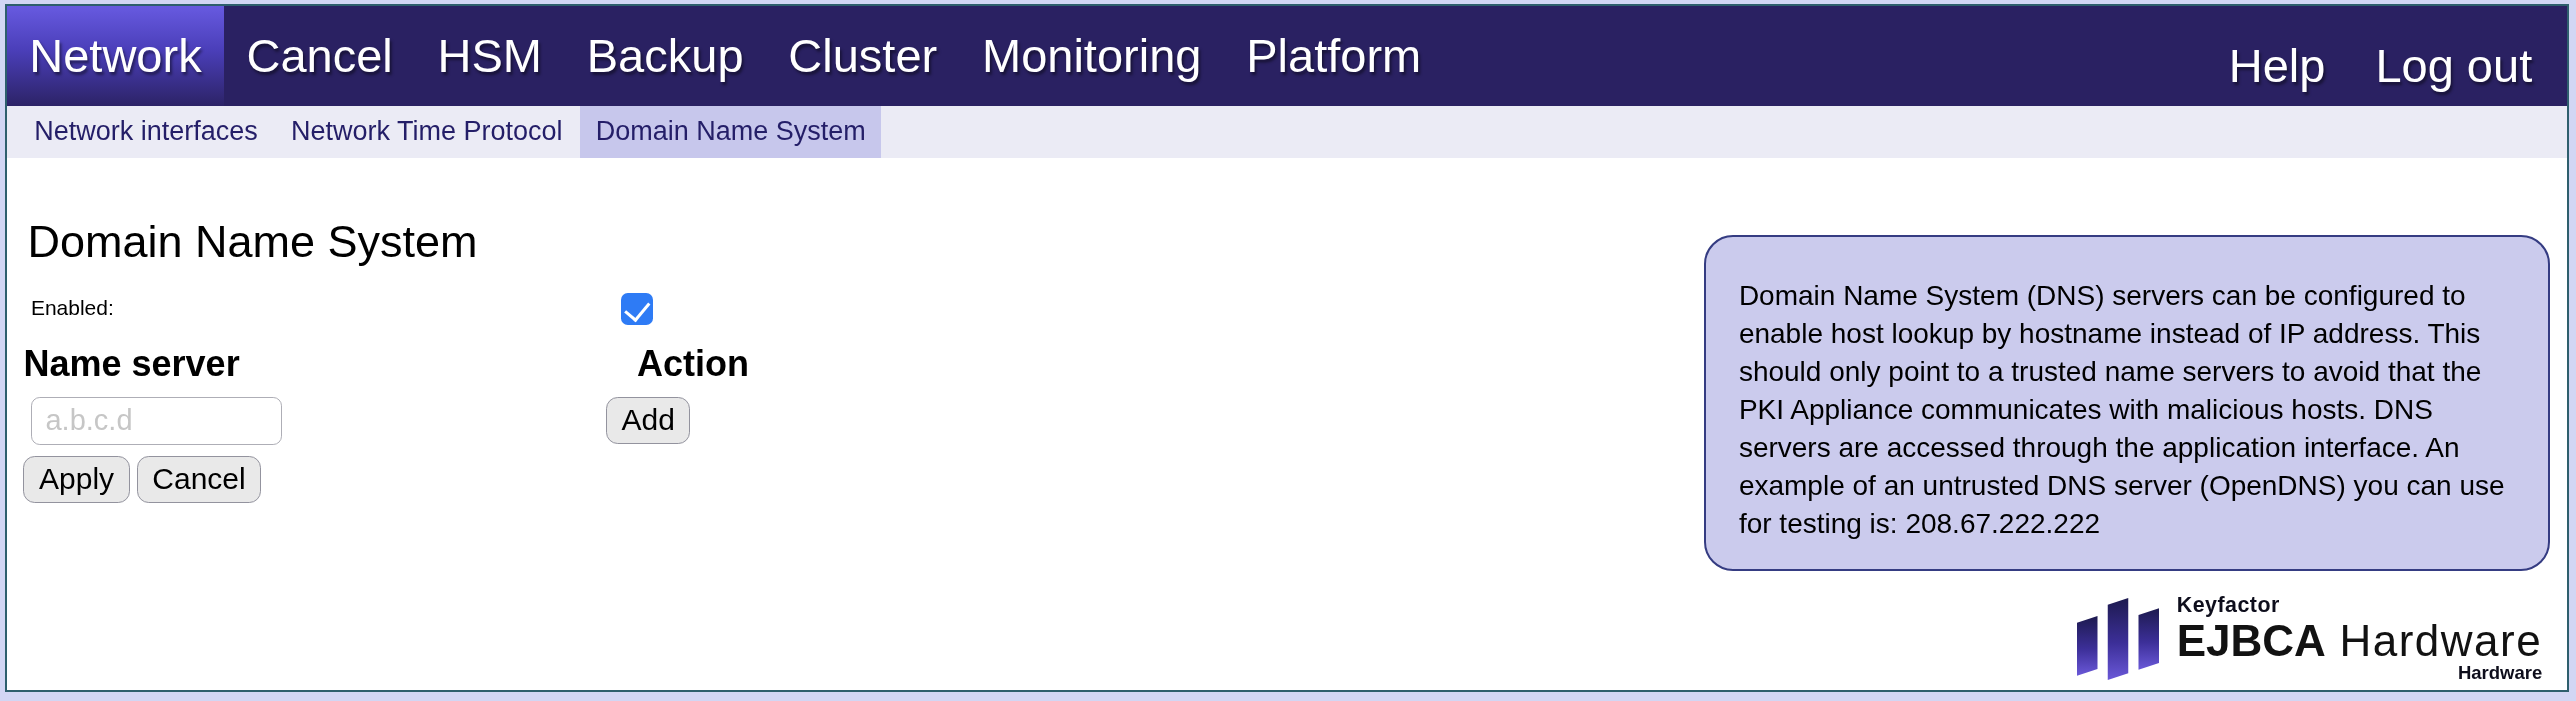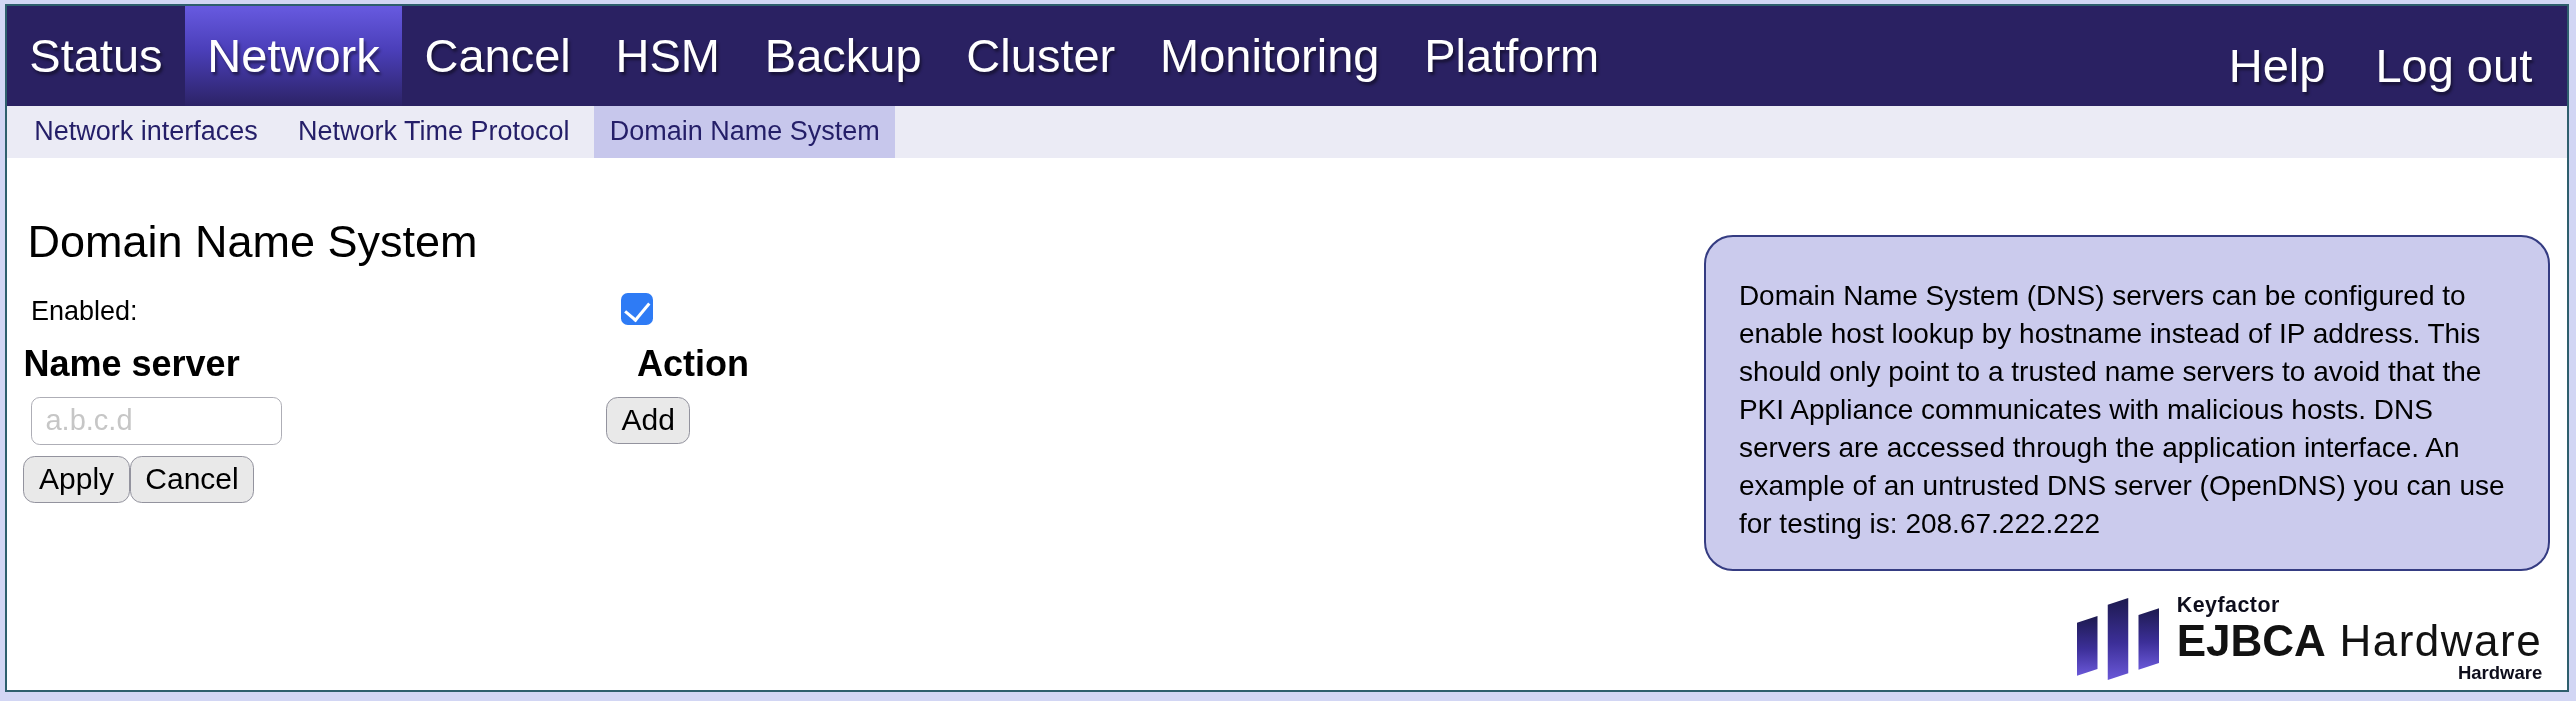--- a/index.html
+++ b/index.html
@@ -40,42 +40,42 @@
   .nav-spacer { flex:1; }
   .topnav .right { padding:0 25px;margin-top:19px; }
   .topnav .right.last { padding-right:35px; }
   
   .subnav {
     height:52px;
     background:#ebebf5;
     display:flex;
     align-items:stretch;
     padding-left:11.7px;
-    gap:9px;
+    gap:2px;
     font-size:27px;
     color:#241e68;
   }
   .subnav-item {
     display:flex; align-items:center;
     padding:0 15.6px;
     color:#241e68;
     text-decoration:none;
     cursor:pointer;
     white-space:nowrap;
   }
   .subnav-item.active { background:#c7c7ec; }
   
   .content { position:relative; height:calc(100% - 152px); background:#fff; }
   .page-title {
     position:absolute; left:20.5px; top:58px;
     font-size:45px; font-weight:400; color:#000;
   }
   .enabled-label {
     position:absolute; left:24px; top:138px;
-    font-size:27px; color:#000;
+    font-size:21px; color:#000;
   }
   .cb {
     position:absolute; left:614px; top:135px;
     appearance:none; -webkit-appearance:none;
     width:32px; height:32px;
     border:none; border-radius:6.8px;
     background:#d9d9de;
     cursor:pointer;
   }
   .cb:checked { background:#2e7bf5; }
@@ -101,21 +101,21 @@
     background:#e9e9e9;
     border:1.9px solid #93939e;
     border-radius:11.7px;
     font-size:30px; font-family:"Liberation Sans",sans-serif;
     color:#000;
     height:47px;
     padding:0 14.6px;
     cursor:pointer;
   }
   .add-btn { position:absolute; left:599px; top:239px; }
-  .btn-row { position:absolute; left:16.6px; top:298px; display:flex; gap:0; }
+  .btn-row { position:absolute; left:16.6px; top:298px; display:flex; gap:7px; }
   
   .info-box {
     position:absolute; left:1697px; top:77px;
     width:846px; height:336px;
     background:#cbcbed;
     border:2.9px solid #353c82;
     border-radius:29px;
     padding:40px 33px;
     font-size:28px; line-height:38px; color:#000;
   }
@@ -130,21 +130,20 @@
   .logo-product .bold { font-size:44px; font-weight:700; }
   .logo-product .light { font-size:44px; font-weight:400; letter-spacing:1.5px; }
   .logo-sub { font-size:18.5px; font-weight:700; color:#0e0e1c; align-self:flex-end; margin-top:-1.9px; }
 </style>
 </head>
 <body>
 
 <div class="frame">
 
   <nav class="topnav">
-    <a class="nav-item">Status</a>
     <a class="nav-item active">Network</a>
     <a class="nav-item">Cancel</a>
     <a class="nav-item">HSM</a>
     <a class="nav-item">Backup</a>
     <a class="nav-item">Cluster</a>
     <a class="nav-item">Monitoring</a>
     <a class="nav-item">Platform</a>
     <div class="nav-spacer"></div>
     <a class="nav-item right">Help</a>
     <a class="nav-item right last">Log out</a>

